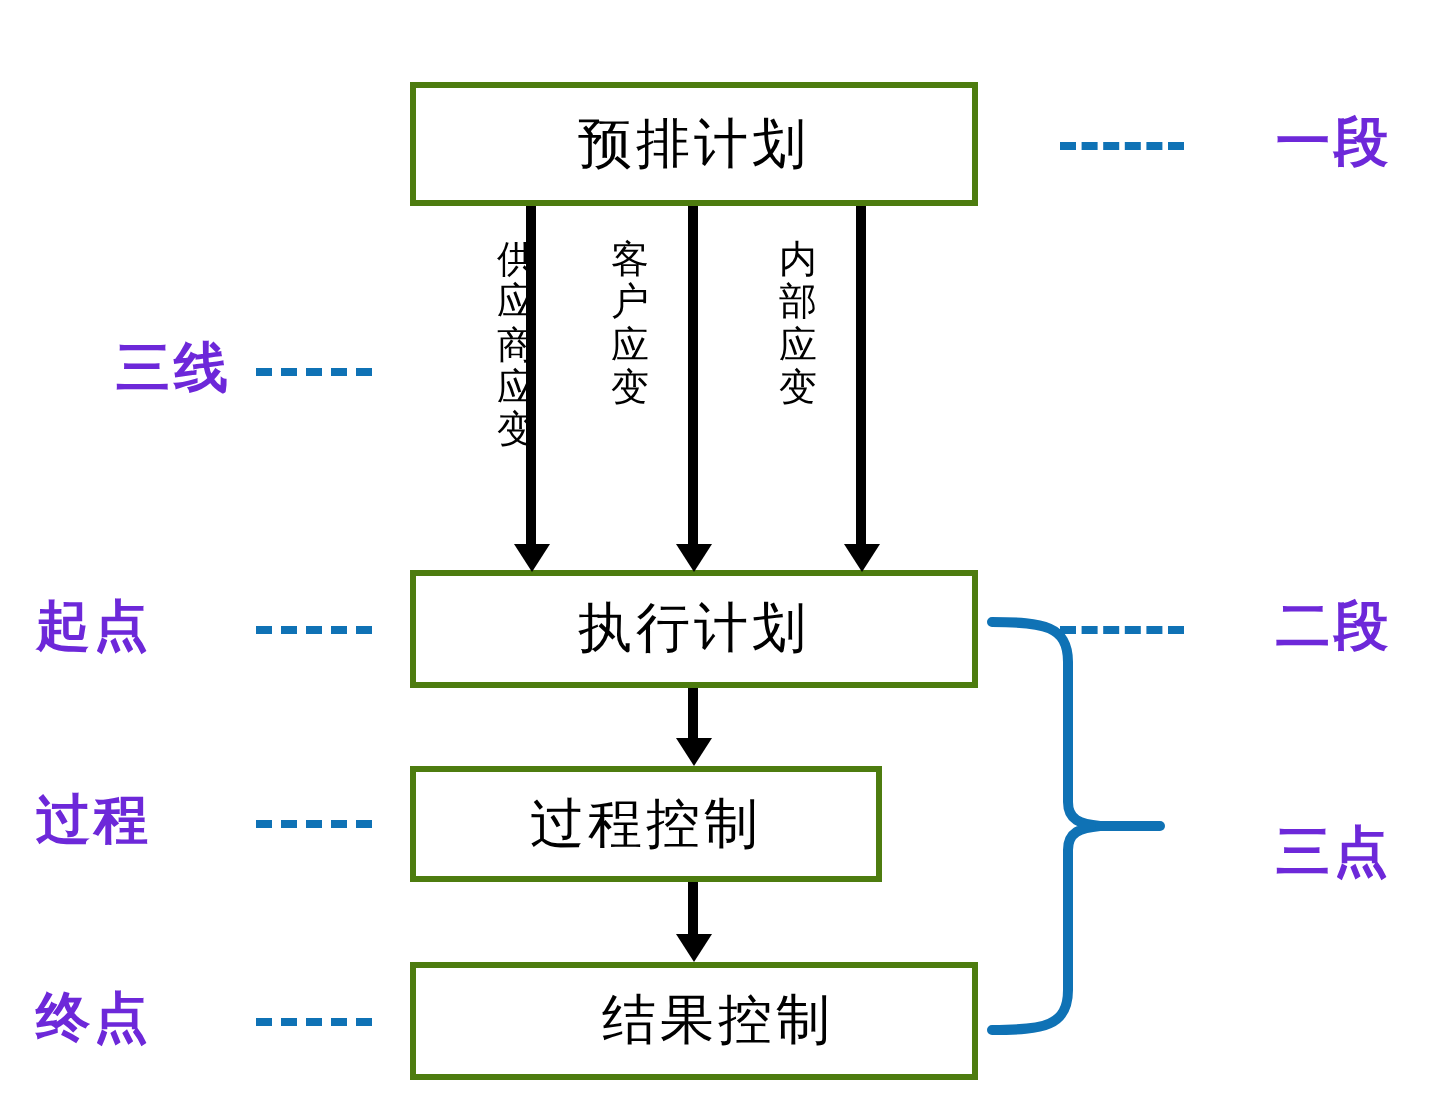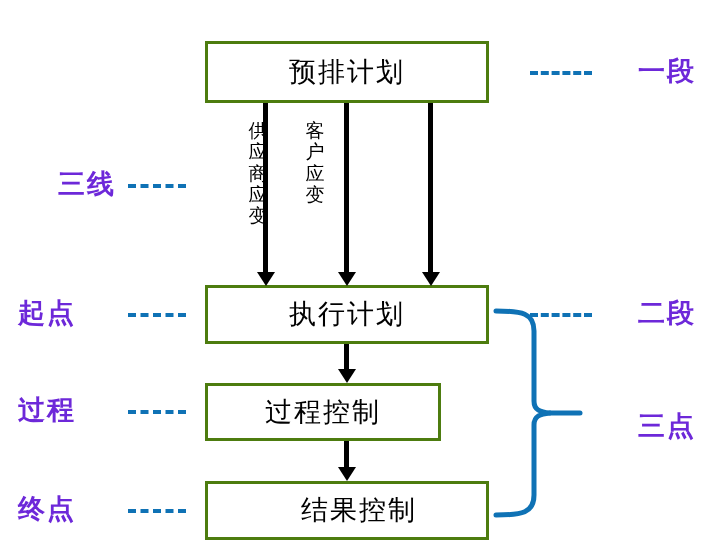--- a/index.html
+++ b/index.html
@@ -157,20 +157,21 @@
 
   <div class="v-arrow" id="arrow-supplier"></div>
   <div class="v-arrow" id="arrow-customer"></div>
   <div class="v-arrow" id="arrow-internal"></div>
 
   <div class="v-arrow-short" id="arrow-exec-proc"></div>
   <div class="v-arrow-short" id="arrow-proc-res"></div>
 
   <div class="v-label" id="vlabel-supplier">供应商应变</div>
   <div class="v-label" id="vlabel-customer">客户应变</div>
+  <div class="v-label" id="vlabel-internal">内部应变</div>
 
   <div class="side-label" id="label-sanxian">三线</div>
   <div class="dash-line" id="dash-sanxian"></div>
 
   <div class="side-label" id="label-qidian">起点</div>
   <div class="dash-line" id="dash-qidian"></div>
 
   <div class="side-label" id="label-guocheng">过程</div>
   <div class="dash-line" id="dash-guocheng"></div>
 

